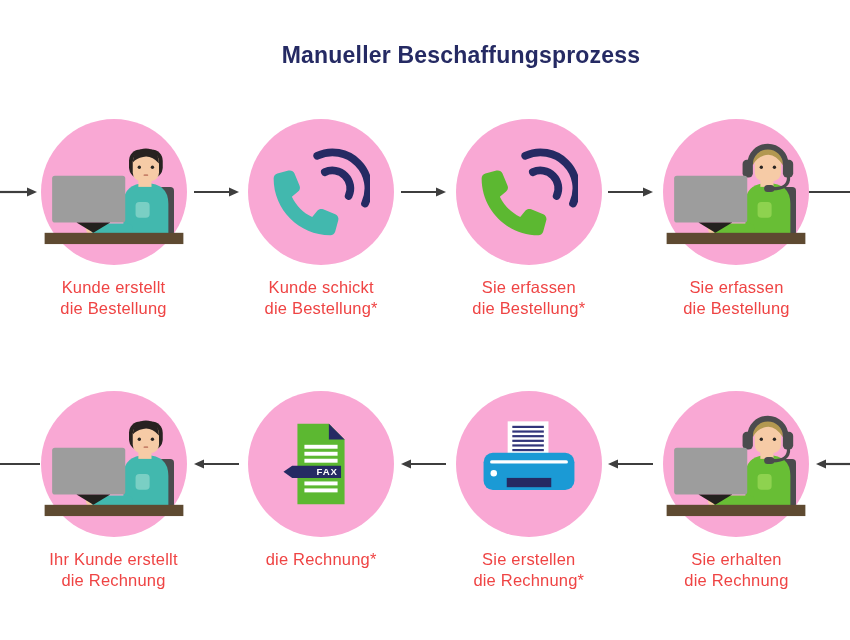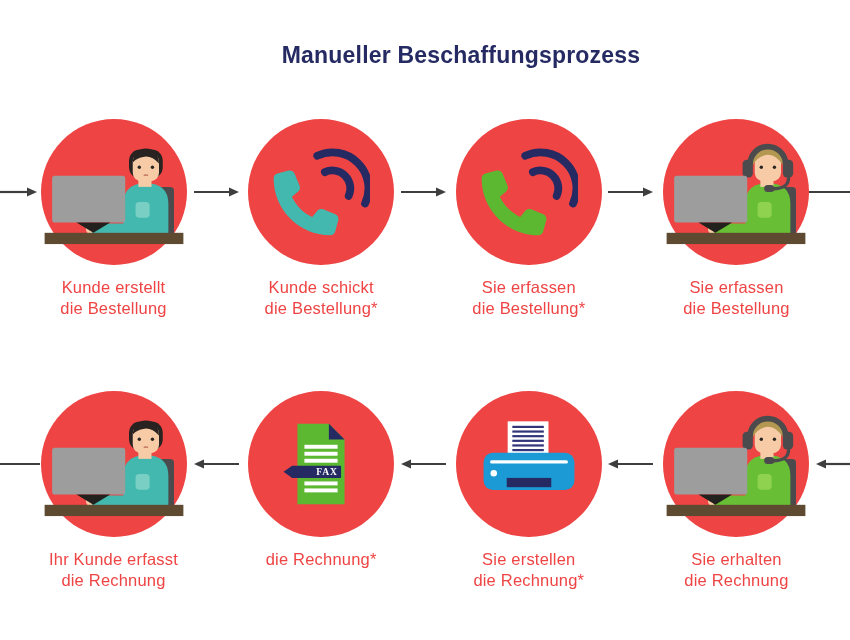--- a/index.html
+++ b/index.html
@@ -9,22 +9,22 @@
   }
   .title{
     position:absolute;top:42px;left:0;width:850px;text-align:center;
     font-size:23px;font-weight:bold;color:#252a63;letter-spacing:.2px;padding-left:36px;
   }
   .row{position:absolute;left:10px;width:830px;display:flex;justify-content:space-between;}
   .row1{top:119px;}
   .row2{top:391px;}
   .step{width:207px;display:flex;flex-direction:column;align-items:center;}
   .circle{
-    width:146px;height:146px;border-radius:50%;background:#ef4444;
-    position:relative;flex:0 0 auto;font-family:Liberation Serif, serif;
+    width:146px;height:146px;border-radius:50%;background:#f9a8d4;
+    position:relative;flex:0 0 auto;
   }
   .circle svg{position:absolute;}
   .svg-person{left:-2px;top:19px;}
   .svg-phone{left:24px;top:22px;}
   .svg-fax{left:25px;top:27px;}
   .svg-printer{left:22px;top:28px;}
   .label{
     margin-top:12px;text-align:center;color:#ef4444;
     font-size:16.5px;line-height:21px;font-weight:500;letter-spacing:.2px;
   }
@@ -166,21 +166,21 @@
         <rect x="111.5" y="38.5" width="5" height="2" rx="1" fill="#c8826a"></rect>
         <rect x="103" y="68" width="15" height="17" rx="4" fill="#7acfc4"></rect>
         <rect x="14" y="40" width="78" height="50" rx="3" fill="#9d9d9d"></rect>
         <circle cx="56" cy="97" r="6" fill="#f6cba6"></circle>
         <rect x="56" y="91" width="44" height="13" rx="6" fill="#42b8ae"></rect>
         <polygon points="40,90 76,90 58,101" fill="#23211e"></polygon>
         <rect x="6" y="101" width="148" height="12" fill="#5e4a31"></rect>
       </svg>
     </div>
     <div class="label">
-      <div>Ihr Kunde erfasst</div>
+      <div>Ihr Kunde erstellt</div>
       <div>die Rechnung</div>
     </div>
   </div>
 
   <div class="step">
     <div class="circle">
       <svg class="svg-fax" width="96" height="92" viewBox="0 0 110 100">
         <polygon points="28,4 64,4 82,22 82,96 28,96" fill="#5cb831"></polygon>
         <polygon points="64,4 82,22 64,22" fill="#252a63"></polygon>
         <g fill="#ffffff">

